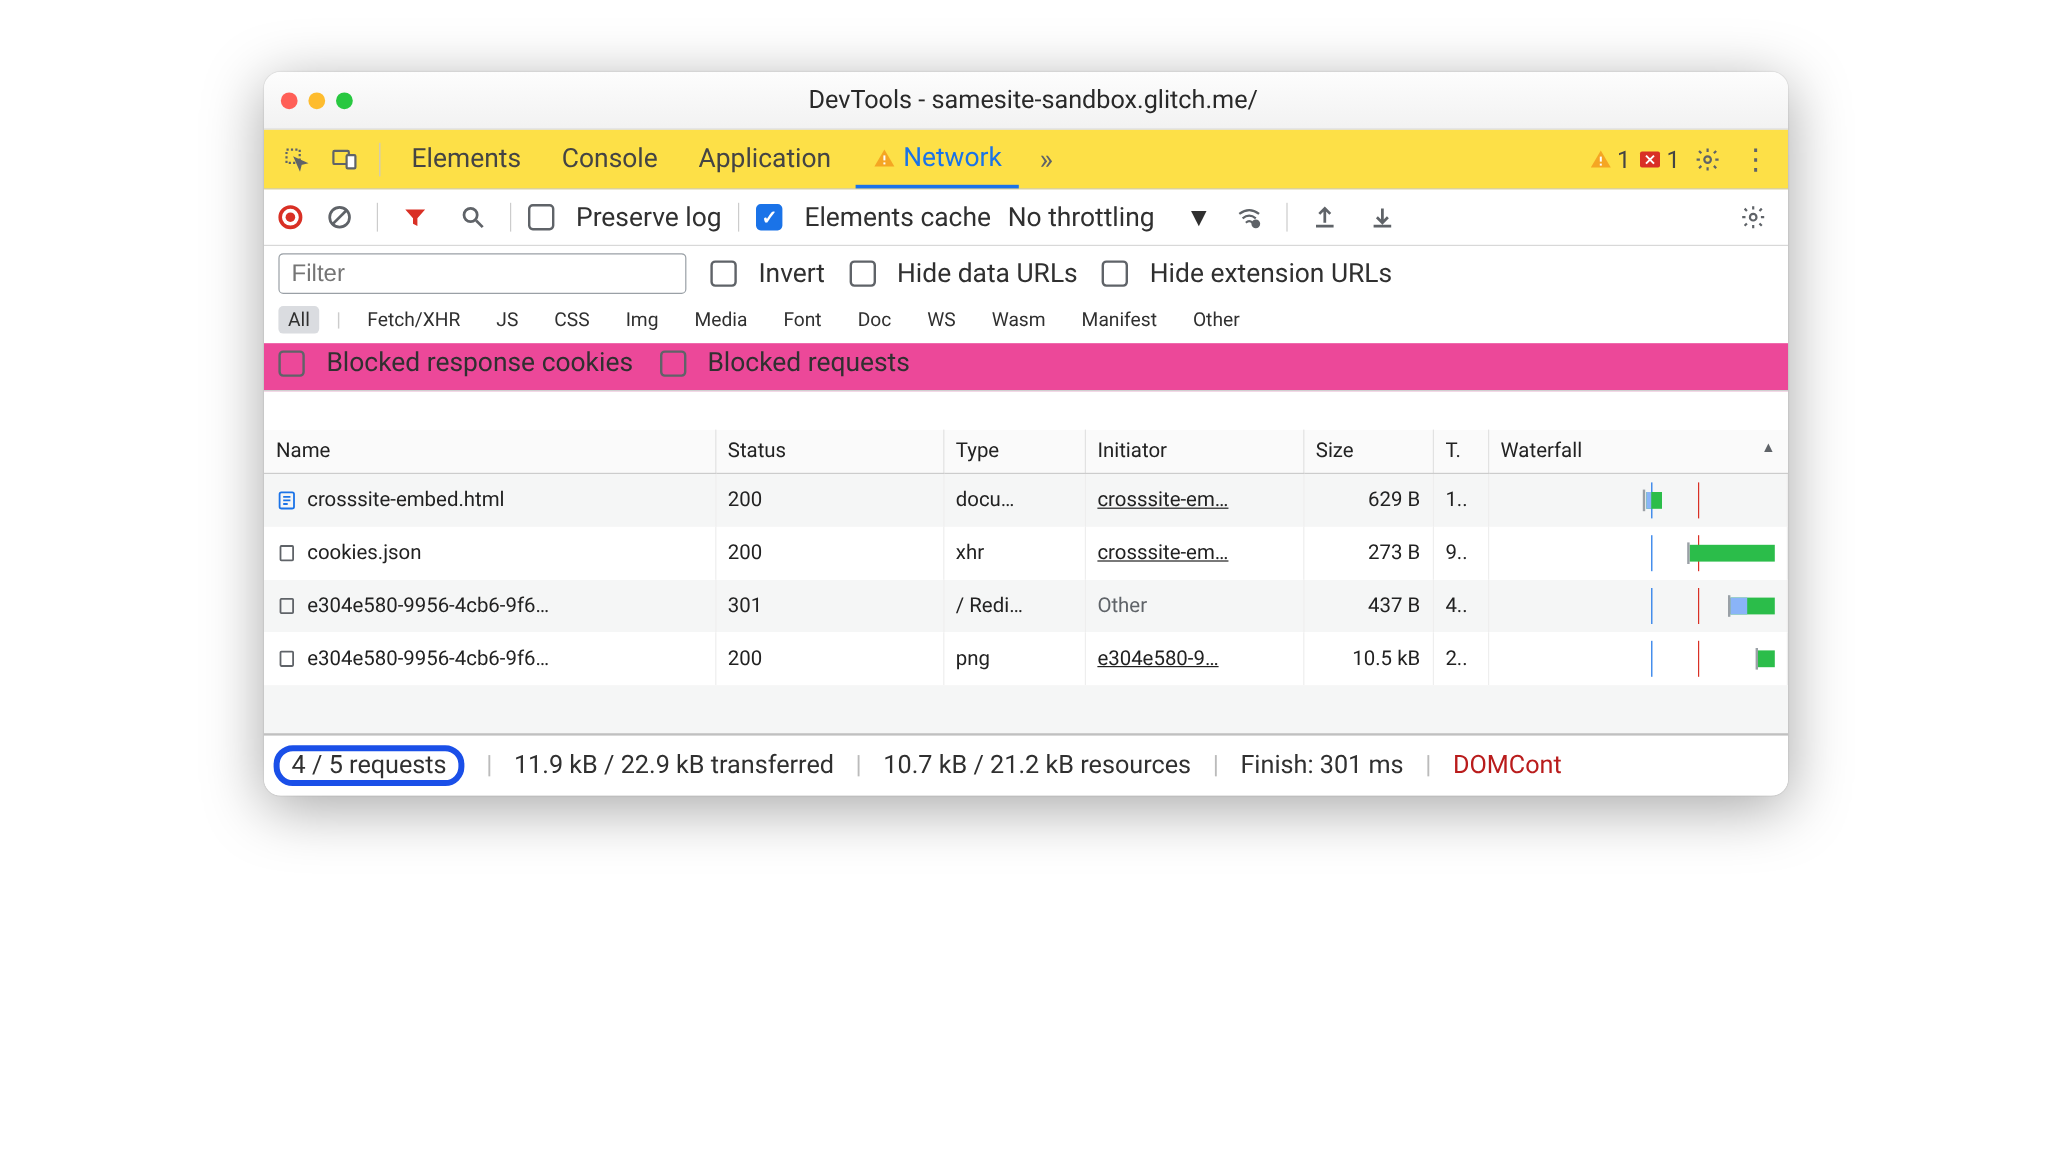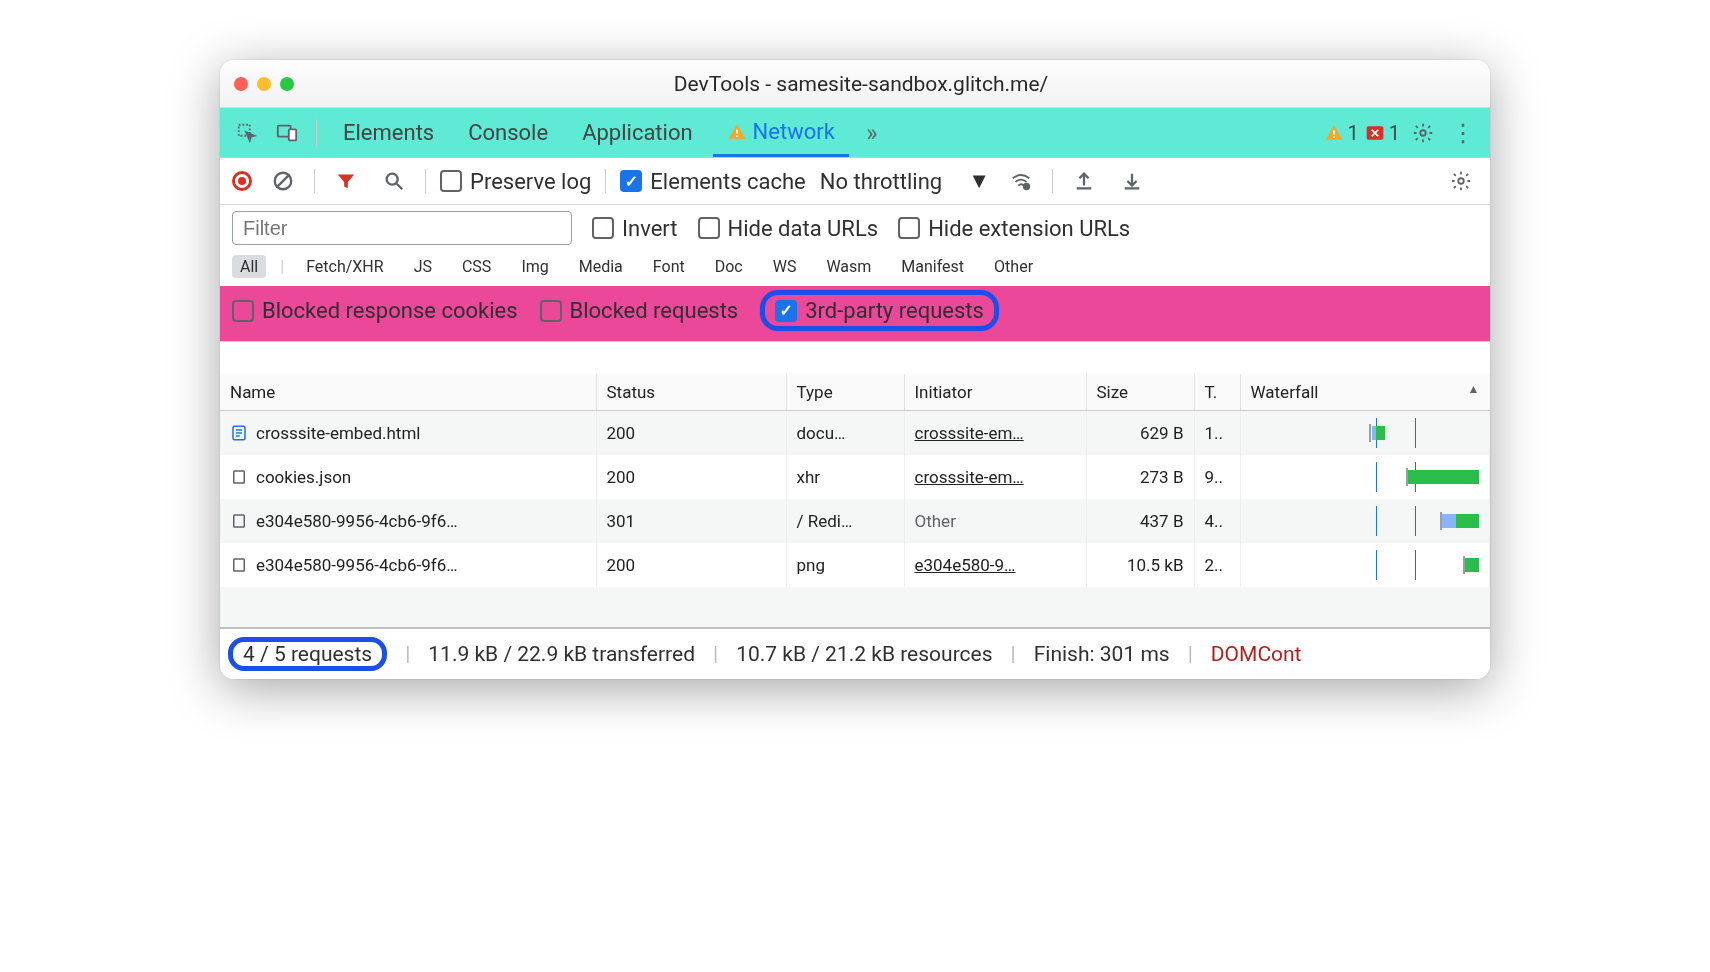--- a/index.html
+++ b/index.html
@@ -30,42 +30,42 @@
   }
   .traffic-lights { display:flex; gap:9px; }
   .tl { width:14px; height:14px; border-radius:50%; }
   .tl.red{background:#ff5f57;} .tl.yellow{background:#febc2e;} .tl.green{background:#28c840;}
   .title-text {
     position:absolute; left:12px; right:0; text-align:center;
     font-size: 21px; color:#292929; font-weight:400;
   }
   .tabbar {
     display:flex; align-items:center; height:50px;
-    background:#5eead4; border-bottom:1px solid #c9c9c9;
+    background:#fde047; border-bottom:1px solid #c9c9c9;
     padding:0 10px; gap:6px; font-size:22px; color:#444;
   }
   .tabbar .tab { padding:10px 14px; cursor:pointer; display:flex; align-items:center; gap:6px;}
   .tabbar .tab.active { color:#1a73e8; border-bottom:3px solid #1a73e8; margin-bottom:-1px;}
   .icon-btn { width:34px; height:34px; display:flex; align-items:center; justify-content:center; cursor:pointer; color:#5f6368; }
   .icon-btn svg { width:22px; height:22px; }
   .spacer{flex:1;}
   .badge-warn{display:flex;align-items:center;gap:4px;font-size:20px;color:#444;}
   .badge-err{display:flex;align-items:center;gap:4px;font-size:20px;color:#444;}
   .toolbar {
     display:flex; align-items:center; gap:14px; padding:6px 12px;
     background:#fff; border-bottom:1px solid #d8d8d8; font-size:22px; color:#303030;
   }
   .rec-btn{width:20px;height:20px;border:3px solid #d93025;border-radius:50%;display:flex;align-items:center;justify-content:center;}
   .rec-btn::after{content:"";width:8px;height:8px;background:#d93025;border-radius:50%;}
   .cb {
     width:22px;height:22px;border:2px solid #5f6368;border-radius:4px;display:inline-flex;align-items:center;justify-content:center;flex-shrink:0;
   }
   .cb.checked{background:#1a73e8;border-color:#1a73e8;}
   .cb.checked::after{content:"✓";color:#fff;font-size:16px;font-weight:bold;}
-  .cb-label{display:flex;align-items:center;gap:8px;}
+  .cb-label{display:flex;align-items:center;gap:18px;}
   .throttle{display:flex;align-items:center;gap:8px;}
   .filterbar {
     display:flex;align-items:center;gap:20px;padding:6px 12px;font-size:22px;color:#303030;
     background:#fff;flex-wrap:wrap;
   }
   .filter-input{
     width:340px;height:34px;border:1px solid #9aa0a6;border-radius:4px;padding:0 10px;font-size:20px;color:#5f6368;
     background:#fff;
   }
   .chipbar{
@@ -274,26 +274,20 @@
 
   <div class="advbar">
     <label class="cb-label">
         <span class="cb"></span>
         <span>Blocked response cookies</span>
       </label>
     <label class="cb-label">
         <span class="cb"></span>
         <span>Blocked requests</span>
       </label>
-    <span class="highlight">
-      <label class="cb-label">
-          <span class="cb checked"></span>
-          <span>3rd-party requests</span>
-        </label>
-    </span>
   </div>
 
   <table class="grid">
     <colgroup>
       <col style="width:376px">
         <col style="width:190px">
         <col style="width:118px">
       <col style="width:182px">
         <col style="width:108px">
         <col style="width:46px">

